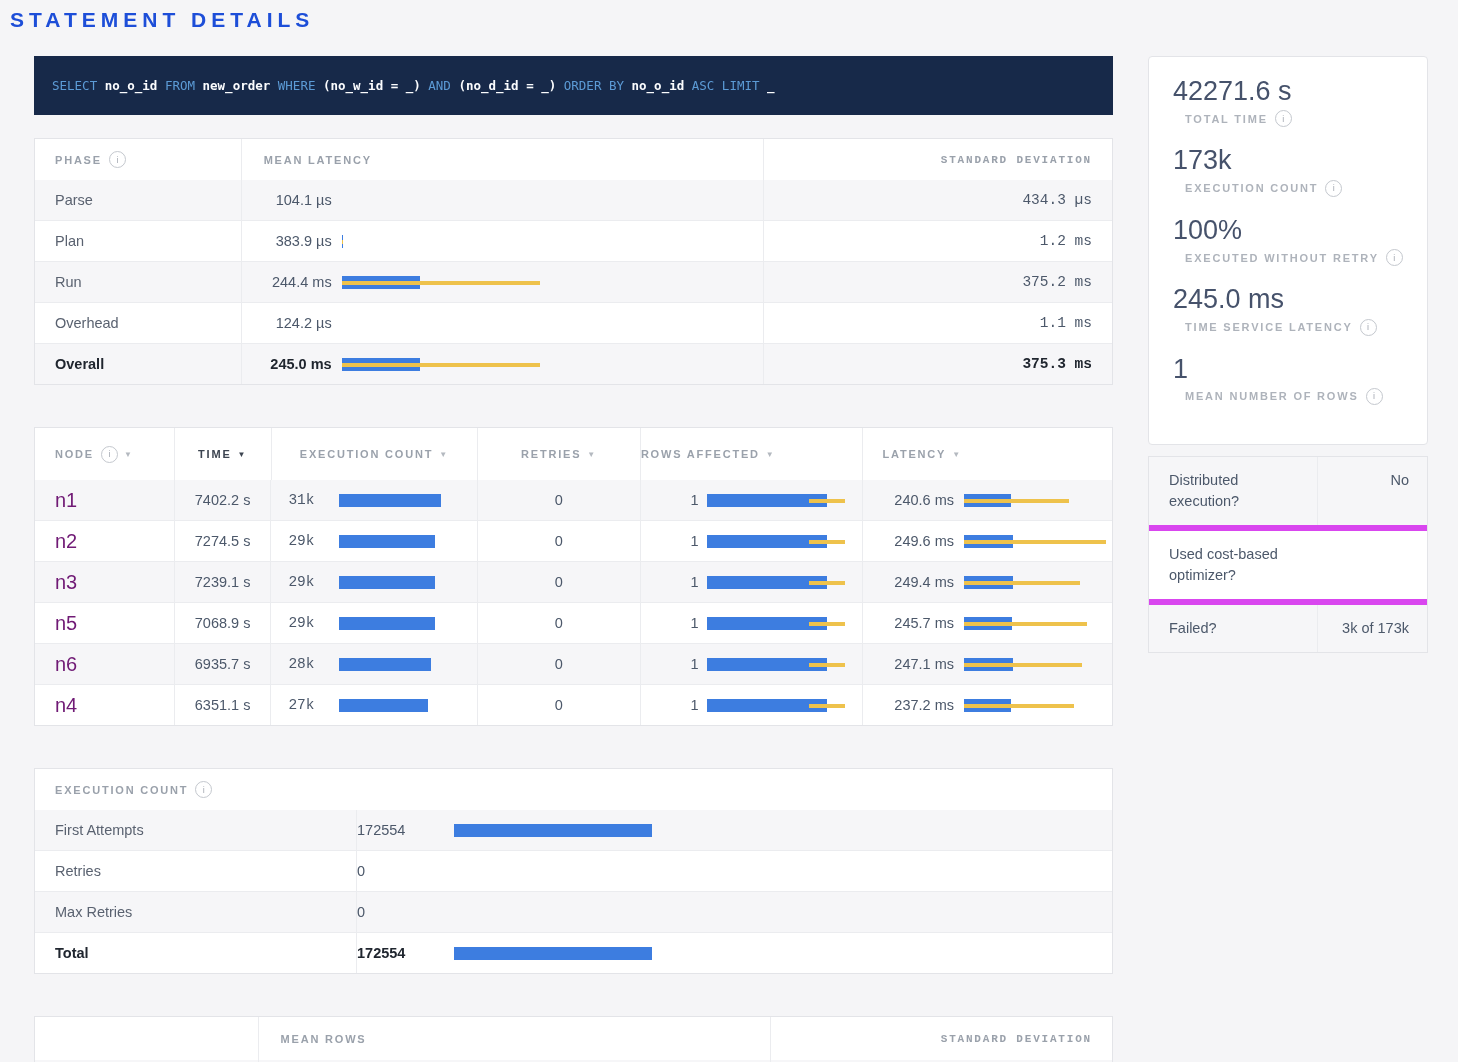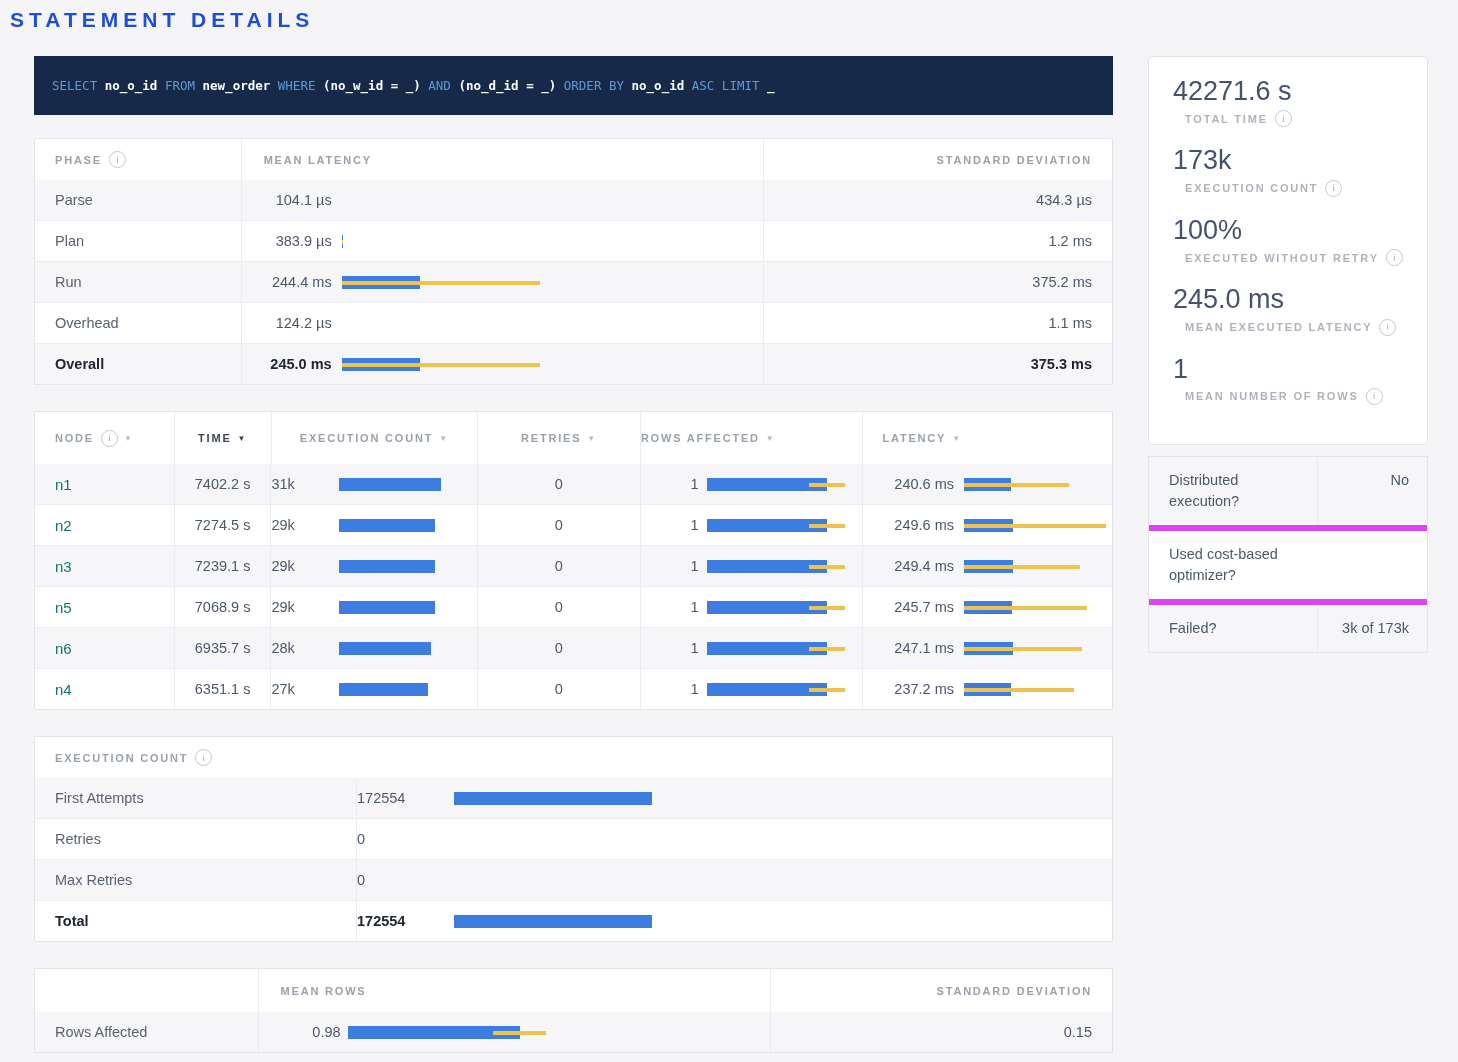--- a/index.html
+++ b/index.html
@@ -21,37 +21,37 @@
   
   .sql-bar{
     height:59px;background:#172949;display:flex;align-items:center;
     padding:0 18px;margin-bottom:23px;box-sizing:border-box;
     font-family:"DejaVu Sans Mono", monospace;font-size:12.5px;white-space:pre;
   }
   .sql-bar .kw{color:#5c9bd6;}
   .sql-bar .id{color:#fbfcfe;font-weight:700;}
 
   
-  .tbl{background:#fff;border:1px solid #e3e4e8;margin-bottom:26px;}
+  .tbl{background:#fff;border:1px solid #e3e4e8;margin-bottom:42px;}
   .row{display:flex;align-items:center;border-top:1px solid #ebecef;}
   .row:first-child{border-top:none;}
   .rows .row:nth-child(odd){background:#f6f6f8;}
   .c{box-sizing:border-box;height:100%;display:flex;align-items:center;border-left:1px solid #ebecef;}
   .c:first-child{border-left:none;}
   .r40{height:40px;}
   .th{font-size:11px;font-weight:700;letter-spacing:1.8px;color:#9aa1ab;}
   .th.active{color:#3c4450;}
   .arrow{font-size:8px;color:#b4b9c0;margin-left:6px;}
   .th.active .arrow{color:#3c4450;}
   .label{color:#5a6270;font-size:14.5px;}
   .val{color:#4c586a;font-size:14.5px;}
   .row.bold .label,.row.bold .val{color:#20262f;font-weight:700;}
-  .right{justify-content:flex-end;text-align:right;}
+  .right{justify-content:flex-end;text-align:right;font-family:Liberation Mono, monospace;}
   .center{justify-content:center;text-align:center;}
-  .link{color:#0f766e;text-decoration:none;font-size:15px;cursor:pointer;}
+  .link{color:#701a75;text-decoration:none;font-size:20px;cursor:pointer;}
 
   .info-circle{
     display:inline-flex;flex:none;width:15px;height:15px;border:1px solid #c4c8ce;border-radius:50%;
     align-items:center;justify-content:center;font-size:9px;font-weight:400;
     color:#a6abb3;margin-left:7px;letter-spacing:0;font-style:normal;cursor:pointer;
   }
 
   
   .track{position:relative;height:13px;flex:none;display:inline-block;}
   .bar-blue{position:absolute;left:0;top:0;height:13px;background:#3d7de0;}
@@ -71,21 +71,21 @@
   .mean-val{display:inline-block;width:68px;text-align:right;margin-right:10px;flex:none;}
 
   
   .n1{width:139px;padding-left:20px;}
   .n2{width:97px;}
   .n3{width:207px;}
   .n4{width:163px;}
   .n5{width:223px;}
   .n6{width:250px;padding-left:19px;}
   .node-head{height:52px;}
-  .w60{display:inline-block;width:60px;text-align:left;margin-right:8px;flex:none;}
+  .w60{display:inline-block;width:60px;text-align:center;margin-right:8px;flex:none;font-family:Liberation Mono, monospace;}
   .w58{display:inline-block;width:58px;text-align:right;margin-right:8px;flex:none;}
   .w72{display:inline-block;width:72px;text-align:right;margin-right:10px;flex:none;}
 
   
   .e1{width:321px;padding-left:20px;}
   .e2{width:756px;}
   .exec-head{height:41px;}
   .w90{display:inline-block;width:90px;text-align:left;margin-right:7px;flex:none;}
 
   
@@ -472,21 +472,21 @@
           <div>
     <div class="stat-value">100%</div>
     <div class="stat-label">
       <span>EXECUTED WITHOUT RETRY</span>
       <span class="info-circle">i</span>
     </div>
   </div>
           <div>
     <div class="stat-value">245.0 ms</div>
     <div class="stat-label">
-      <span>MEAN EXECUTED LATENCY</span>
+      <span>TIME SERVICE LATENCY</span>
       <span class="info-circle">i</span>
     </div>
   </div>
           <div>
     <div class="stat-value">1</div>
     <div class="stat-label">
       <span>MEAN NUMBER OF ROWS</span>
       <span class="info-circle">i</span>
     </div>
   </div>

